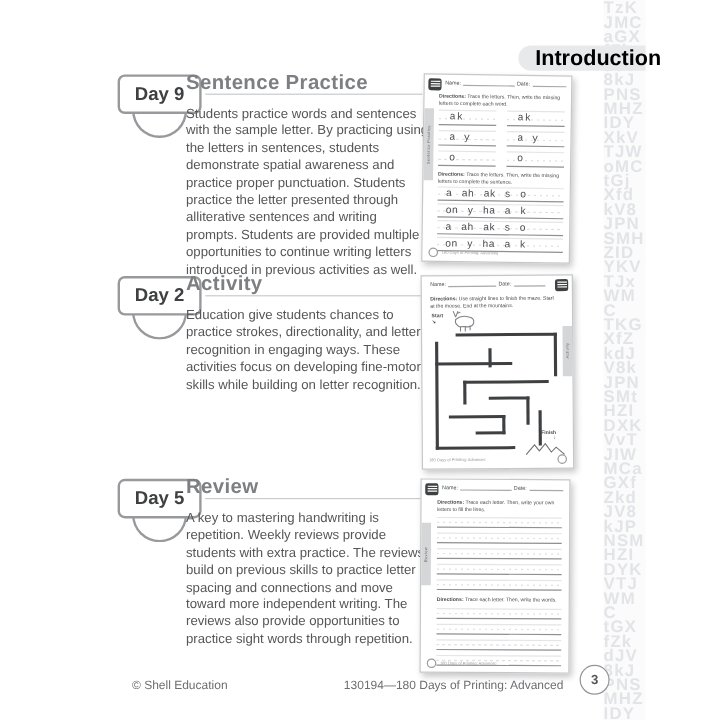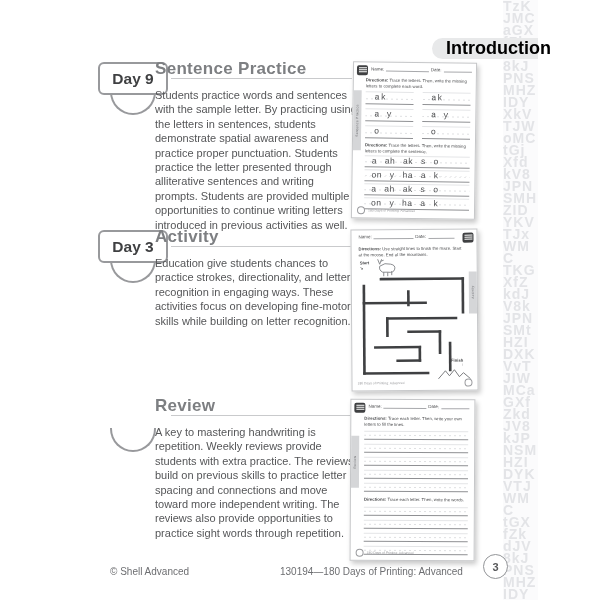--- a/index.html
+++ b/index.html
@@ -54,21 +54,21 @@
   .ws-tab span { writing-mode:vertical-rl; transform:rotate(180deg); font-size:3.4px;
                  color:#6d6e71; white-space:nowrap; letter-spacing:.3px; }
   .ws-foot { position:absolute; bottom:3px; left:5px; right:5px; display:flex; align-items:center;
              gap:3px; font-size:3.4px; color:#98999c; }
   .ws-pg { width:8px; height:8px; border:1px solid #9a9b9e; border-radius:50%; background:#fff; flex:none; }
   .ws-microtext { overflow:hidden; white-space:nowrap; }
   .tinylabel { font-size:4.2px; font-weight:bold; color:#4a4b4d; line-height:1.1; }
 
   
   .foot-copy { position:absolute; left:110px; top:566px; font-size:10px; color:#6d6e71; }
-  .foot-book { position:absolute; left:280px; top:566px; width:196px; text-align:left;
+  .foot-book { position:absolute; left:280px; top:566px; width:196px; text-align:center;
                font-size:10px; color:#6d6e71; }
   .foot-circle { position:absolute; left:483px; top:554px; width:25px; height:25px; background:#fff;
                  border:1.5px solid #939598; border-radius:50%; display:flex; align-items:center;
                  justify-content:center; font-size:11px; font-weight:bold; color:#57585a; z-index:6; }
 </style>
 </head>
 <body>
 
 <div class="page">
 
@@ -128,21 +128,21 @@
     <div class="ws-foot">
       <span class="ws-pg"></span>
       <span class="ws-microtext">180 Days of Printing: Advanced</span>
     </div>
   </div>
 
   <div class="section" style="top:230px;">
     <div class="connector"></div>
     <div class="day-badge">
       <div class="day-arc"></div>
-      <div class="day-rect">Day 3</div>
+      <div class="day-rect">Day 2</div>
     </div>
     <div class="sec-title">Activity</div>
     <div class="sec-body">Education give students chances to practice strokes, directionality, and letter recognition in engaging ways.  These activities focus on developing fine-motor skills while building on letter recognition.</div>
   </div>
 
   <div class="ws-card" style="left:351px; top:229px; width:127px; height:162px; transform:rotate(-.4deg);">
     <div class="ws-abs ws-logo" style="right:3px; top:3px;">
         <i></i>
         <i></i>
         <i></i>
@@ -198,20 +198,21 @@
       <span class="ws-microtext">180 Days of Printing: Advanced</span>
       <span style="flex:1;"></span>
       <span class="ws-pg"></span>
     </div>
   </div>
 
   <div class="section" style="top:399px;">
     <div class="connector"></div>
     <div class="day-badge">
       <div class="day-arc"></div>
+      <div class="day-rect">Day 5</div>
     </div>
     <div class="sec-title">Review</div>
     <div class="sec-body">A key to mastering handwriting is repetition. Weekly reviews provide students with extra practice.  The reviews build on previous skills to practice letter spacing and connections and move toward more independent writing. The reviews also provide opportunities to practice sight words through repetition.</div>
   </div>
 
   <div class="ws-card" style="left:350px; top:399px; width:125px; height:162px; transform:rotate(.3deg);">
     <div class="ws-abs ws-logo" style="left:3px; top:3px;">
         <i></i>
         <i></i>
         <i></i>
@@ -241,17 +242,17 @@
     <div class="ws-abs rule-row" style="left:13px; right:6px; top:146px; height:9px;"></div>
     <div class="ws-tab" style="left:0; top:36px; height:52px;">
       <span>Review</span>
     </div>
     <div class="ws-foot">
       <span class="ws-pg"></span>
       <span class="ws-microtext">180 Days of Printing: Advanced</span>
     </div>
   </div>
 
-  <div class="foot-copy">© Shell Advanced</div>
+  <div class="foot-copy">© Shell Education</div>
   <div class="foot-book">130194—180 Days of Printing: Advanced</div>
   <div class="foot-circle">3</div>
 
 </div>
 
 </body></html>

